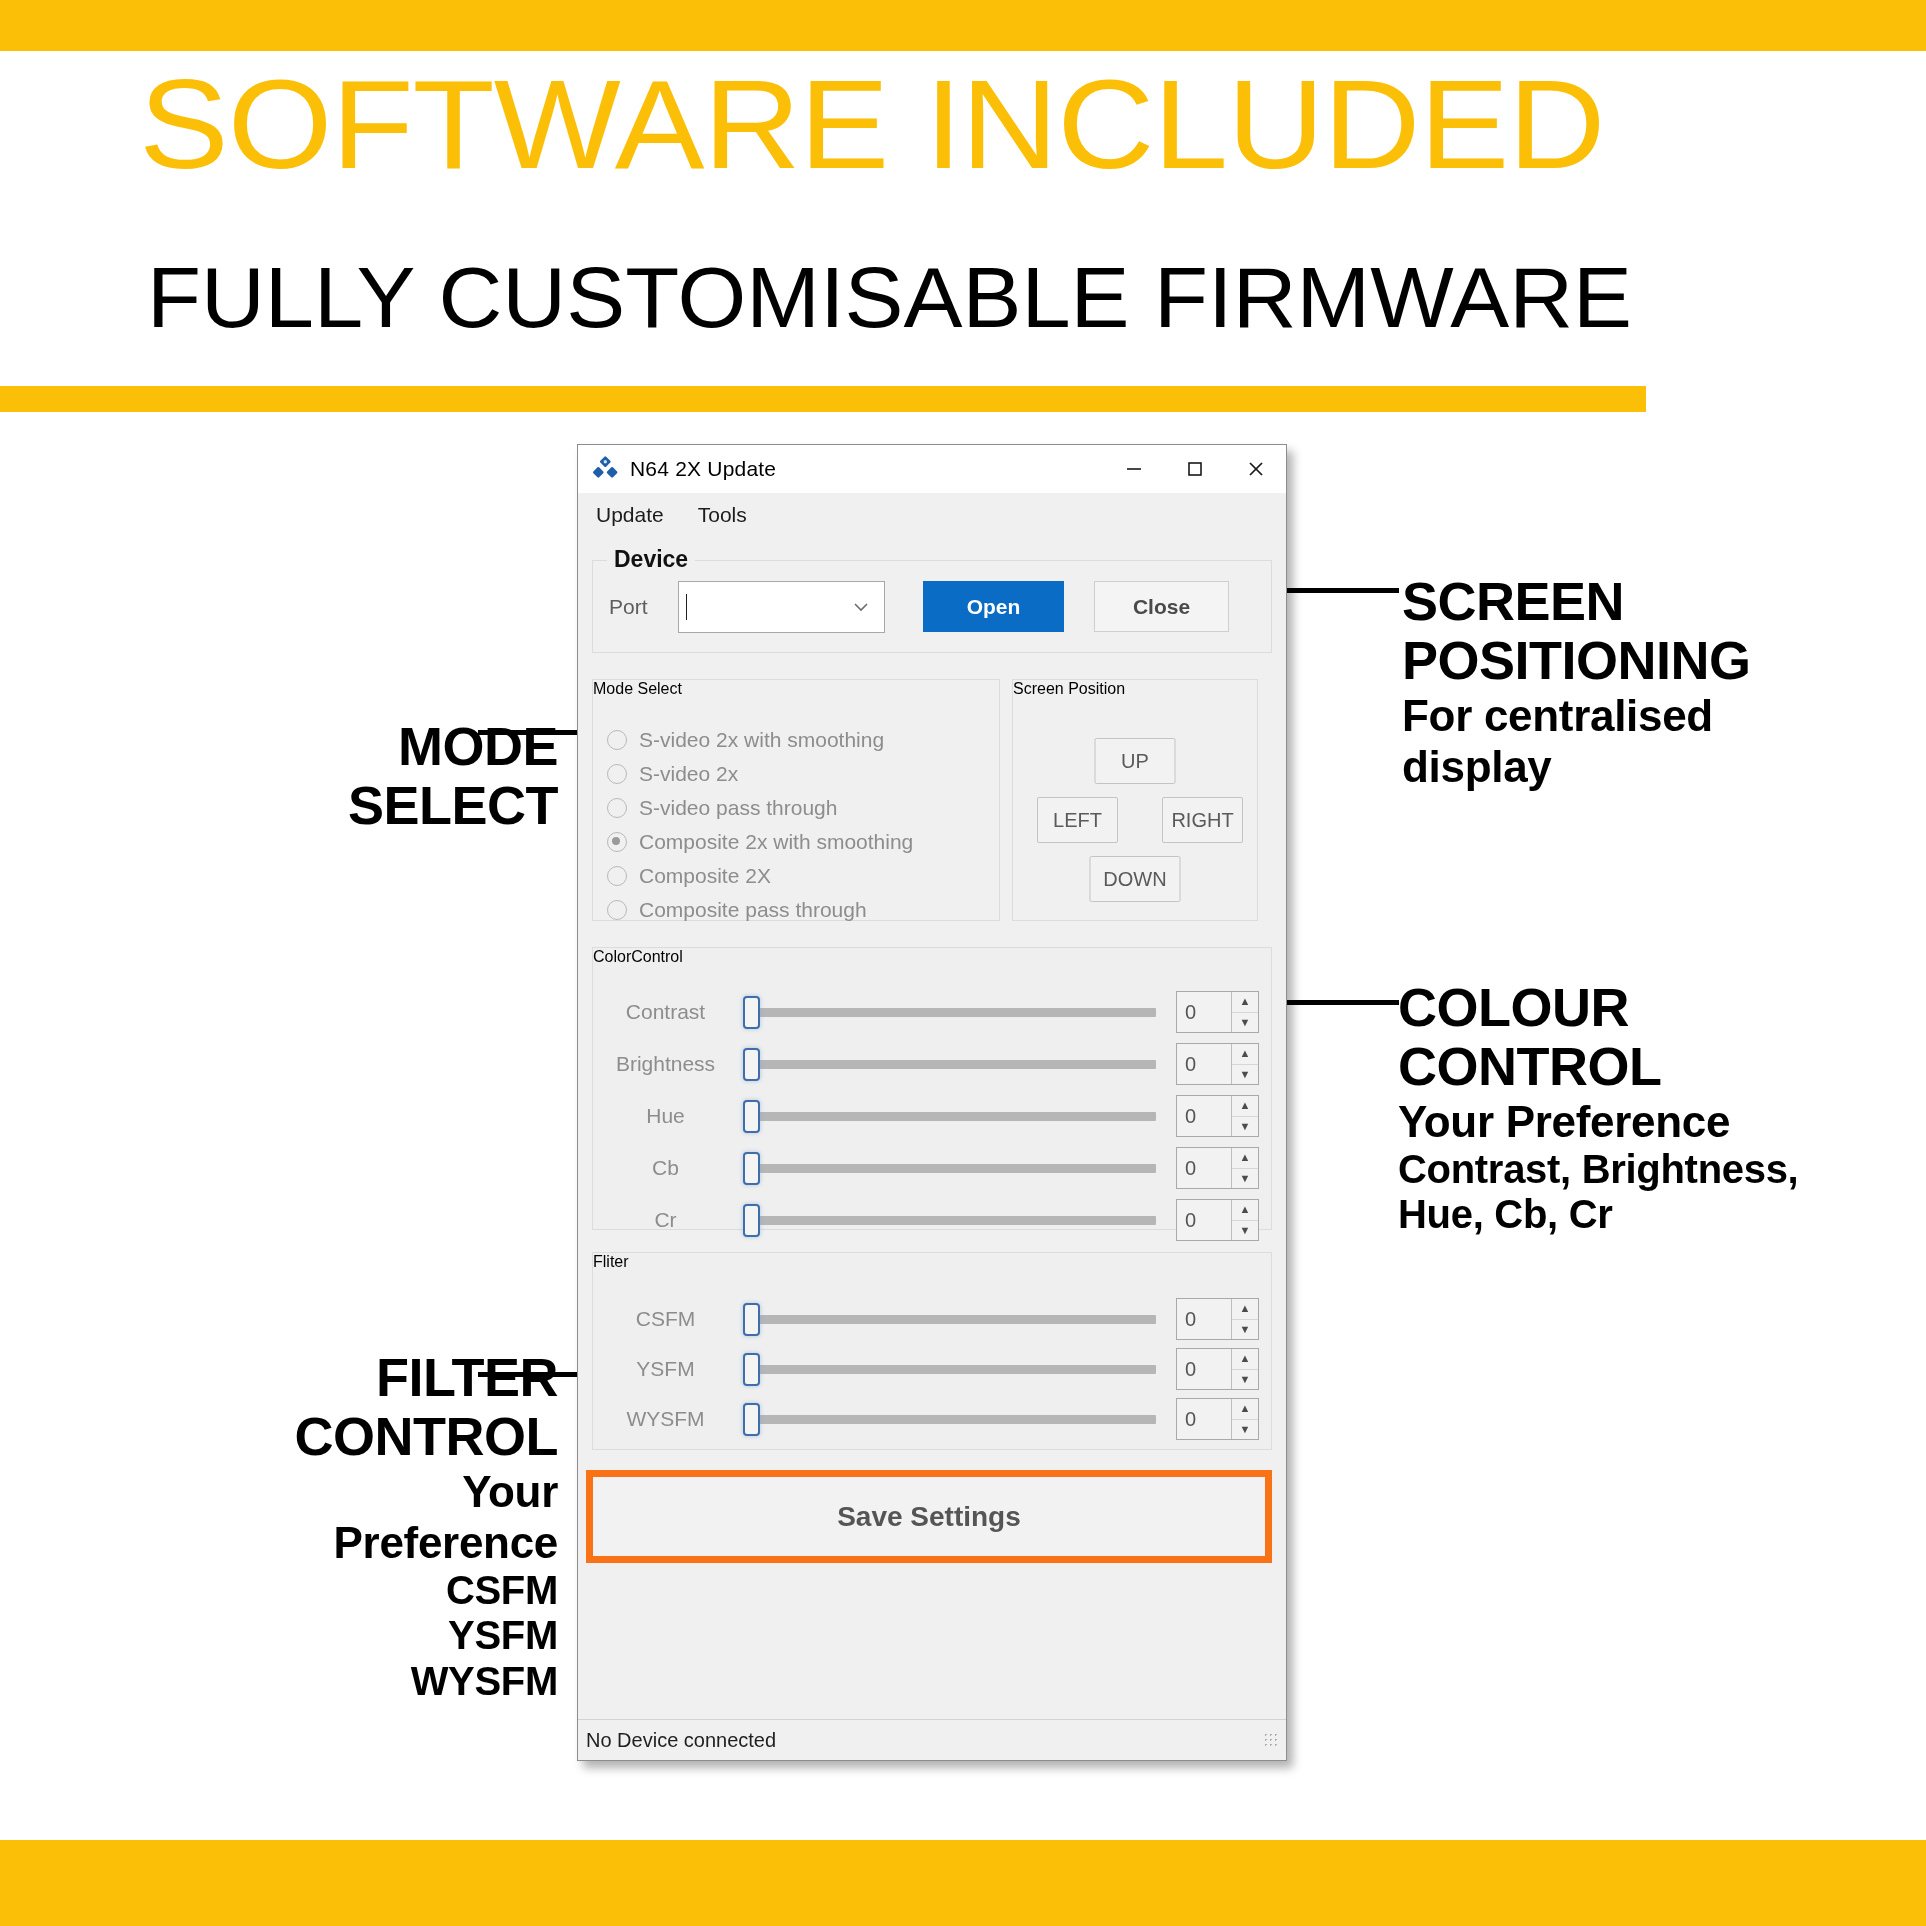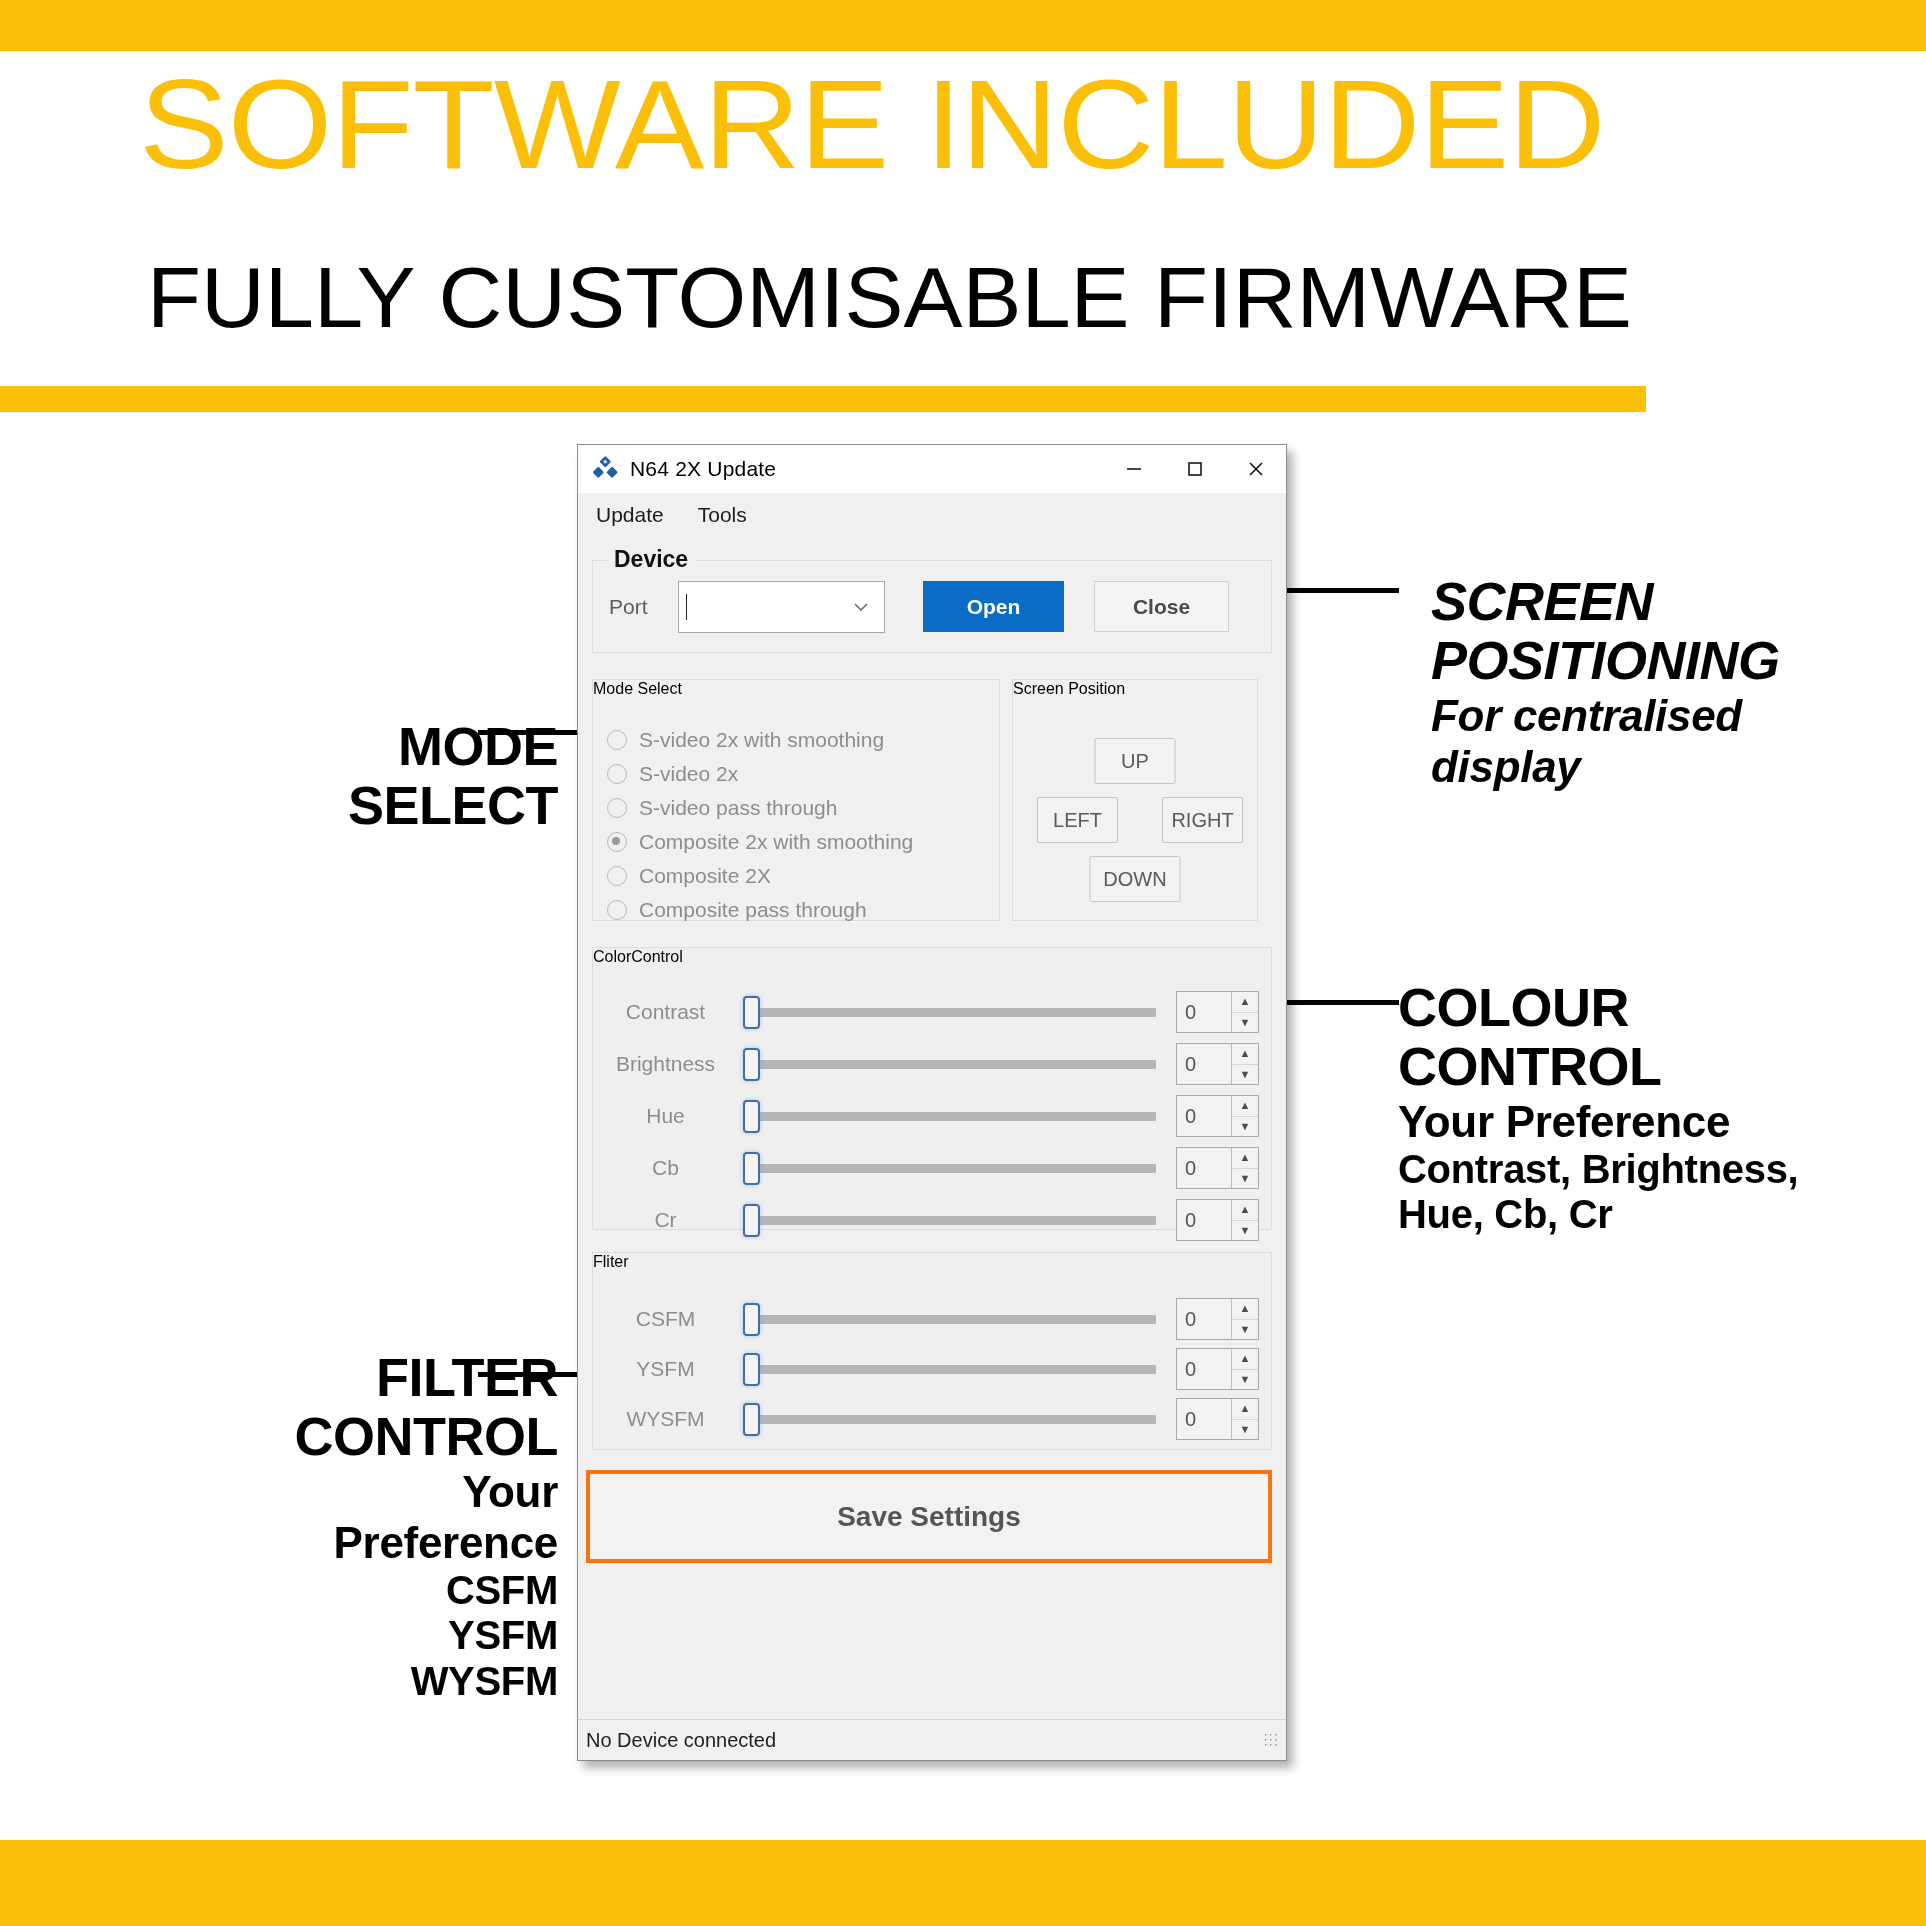--- a/index.html
+++ b/index.html
@@ -55,21 +55,21 @@
   }
   .callout .sub2{
     font-weight:bold;font-size:40px;line-height:1.14;
     letter-spacing:-0.3px;
   }
   .callout.right{text-align:left;}
   .callout.left{text-align:right;}
 
   .c-mode{left:172px;top:717px;width:386px;}
   .c-filter{left:166px;top:1348px;width:392px;}
-  .c-screen{left:1431px;top:572px;width:465px;font-style:italic;}
+  .c-screen{left:1402px;top:572px;width:465px;}
   .c-colour{left:1398px;top:978px;width:495px;}
 
   
   .lead{position:absolute;background:#000;}
   .lead-h{height:5px;}
 
   
   #app-window{
     position:absolute;left:577px;top:444px;
     width:710px;height:1317px;
@@ -208,21 +208,21 @@
   }
   .spin .arrows i{
     flex:1 1 50%;display:flex;align-items:center;justify-content:center;
     font-style:normal;font-size:11px;color:#4c4c4c;line-height:1;
   }
   .spin .arrows i:first-child{border-bottom:1px solid #d6d6d6;}
 
   
   .save{
     margin:20px 14px 0 8px;height:93px;
-    border:4px solid #f97316;background:#f2f2f2;
+    border:7px solid #f97316;background:#f2f2f2;
     display:flex;align-items:center;justify-content:center;
     font-size:28px;font-weight:bold;color:#555;
     box-sizing:border-box;
   }
 
   .statusbar{
     position:absolute;left:0;right:0;bottom:0;height:40px;
     background:#f0f0f0;border-top:1px solid #d2d2d2;
     display:flex;align-items:center;
   }

